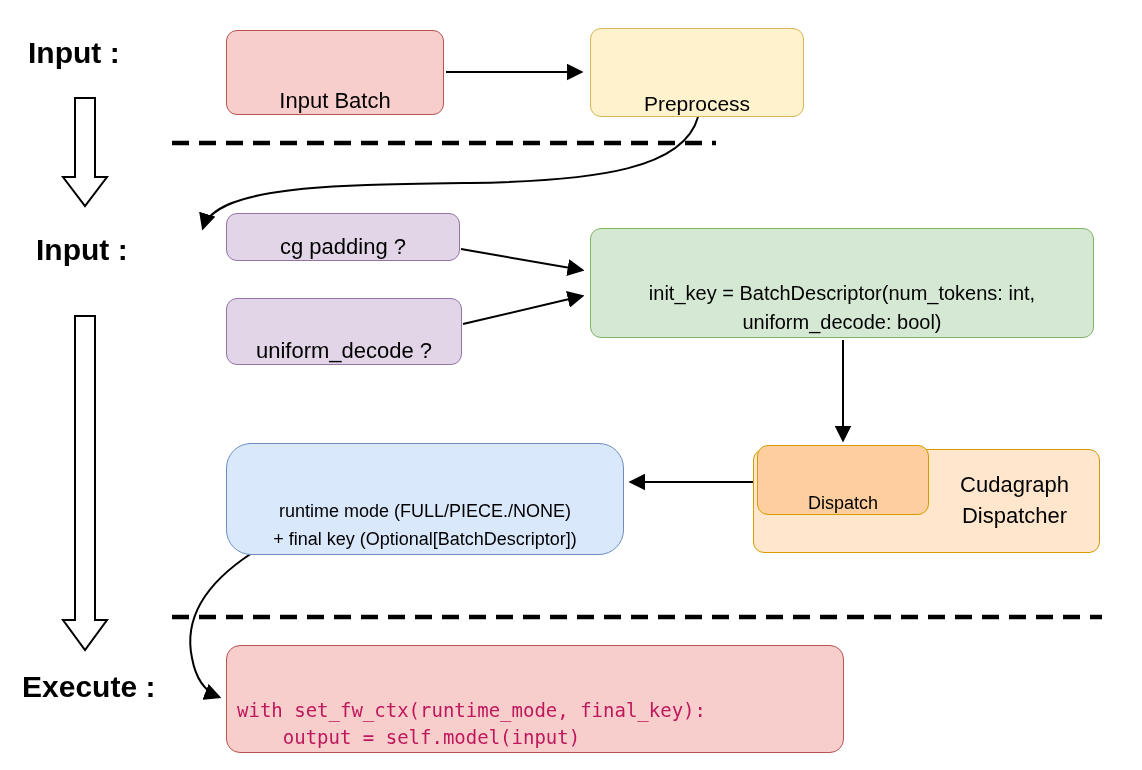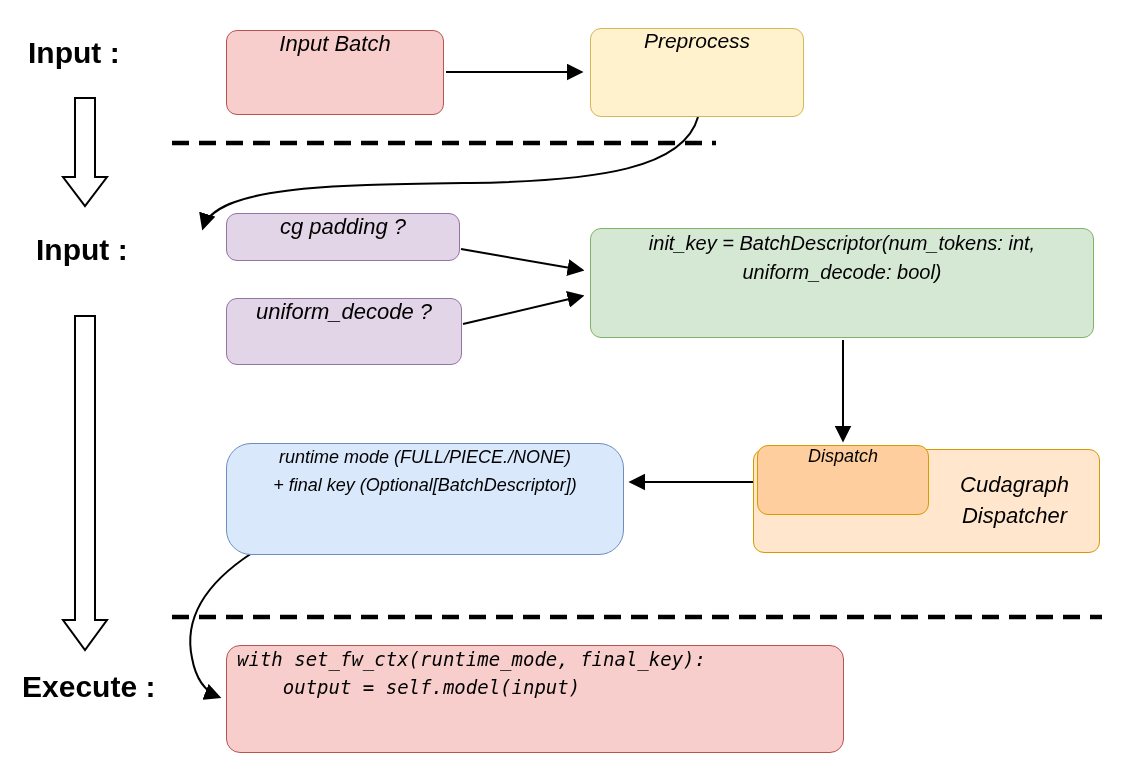--- a/index.html
+++ b/index.html
@@ -28,46 +28,45 @@
     font-size: 30px;
     color: #000000;
     white-space: nowrap;
   }
   .node {
     position: absolute;
     box-sizing: border-box;
     border-radius: 11px;
     border: 1.6px solid;
     display: flex;
-    align-items: flex-start;
+    align-items: flex-end;
     justify-content: center;
     text-align: center;
     color: #000000;
-    font-style: italic;
   }
   .node .lbl { white-space: pre-line; }
   .red    { background: #f8cecc; border-color: #b85450; }
   .yellow { background: #fff2cc; border-color: #d6b656; }
   .purple { background: #e1d5e7; border-color: #9673a6; }
   .green  { background: #d5e8d4; border-color: #82b366; }
   .blue   { background: #dae8fc; border-color: #6c8ebf; }
   .orange-outer { background: #ffe6cc; border-color: #d79b00; }
   .orange-inner { background: #ffce9e; border-color: #d79b00; }
 
   .node-input-batch   { left: 226px; top: 30px;  width: 218px; height: 85px;  font-size: 22px; }
   .node-preprocess    { left: 590px; top: 28px;  width: 214px; height: 89px;  font-size: 21px; }
   .node-cg-padding    { left: 226px; top: 213px; width: 234px; height: 48px;  font-size: 22px; }
   .node-uniform       { left: 226px; top: 298px; width: 236px; height: 67px;  font-size: 22px; }
   .node-init-key      { left: 590px; top: 228px; width: 504px; height: 110px; font-size: 20px; line-height: 1.45; }
   .node-runtime       { left: 226px; top: 443px; width: 398px; height: 112px; font-size: 18px; line-height: 1.55; border-radius: 25px; }
   .node-dispatcher    { left: 753px; top: 449px; width: 347px; height: 104px; }
   .node-dispatch      { left: 757px; top: 445px; width: 172px; height: 70px;  font-size: 18px; }
   .node-execute-code  { left: 226px; top: 645px; width: 618px; height: 108px; border-radius: 14px;
                         font-family: "DejaVu Sans Mono", "Liberation Mono", monospace;
-                        font-size: 19px; color: #000000;
+                        font-size: 19px; color: #be185d;
                         justify-content: flex-start; text-align: left; padding-left: 10px; }
   .node-execute-code .lbl { white-space: pre; line-height: 1.45; }
 
   .dispatcher-label {
     position: absolute;
     left: 182px; right: 6px; top: 0; bottom: 0;
     display: flex; align-items: center; justify-content: center;
     text-align: center;
     font-size: 22px;
     white-space: pre-line;

